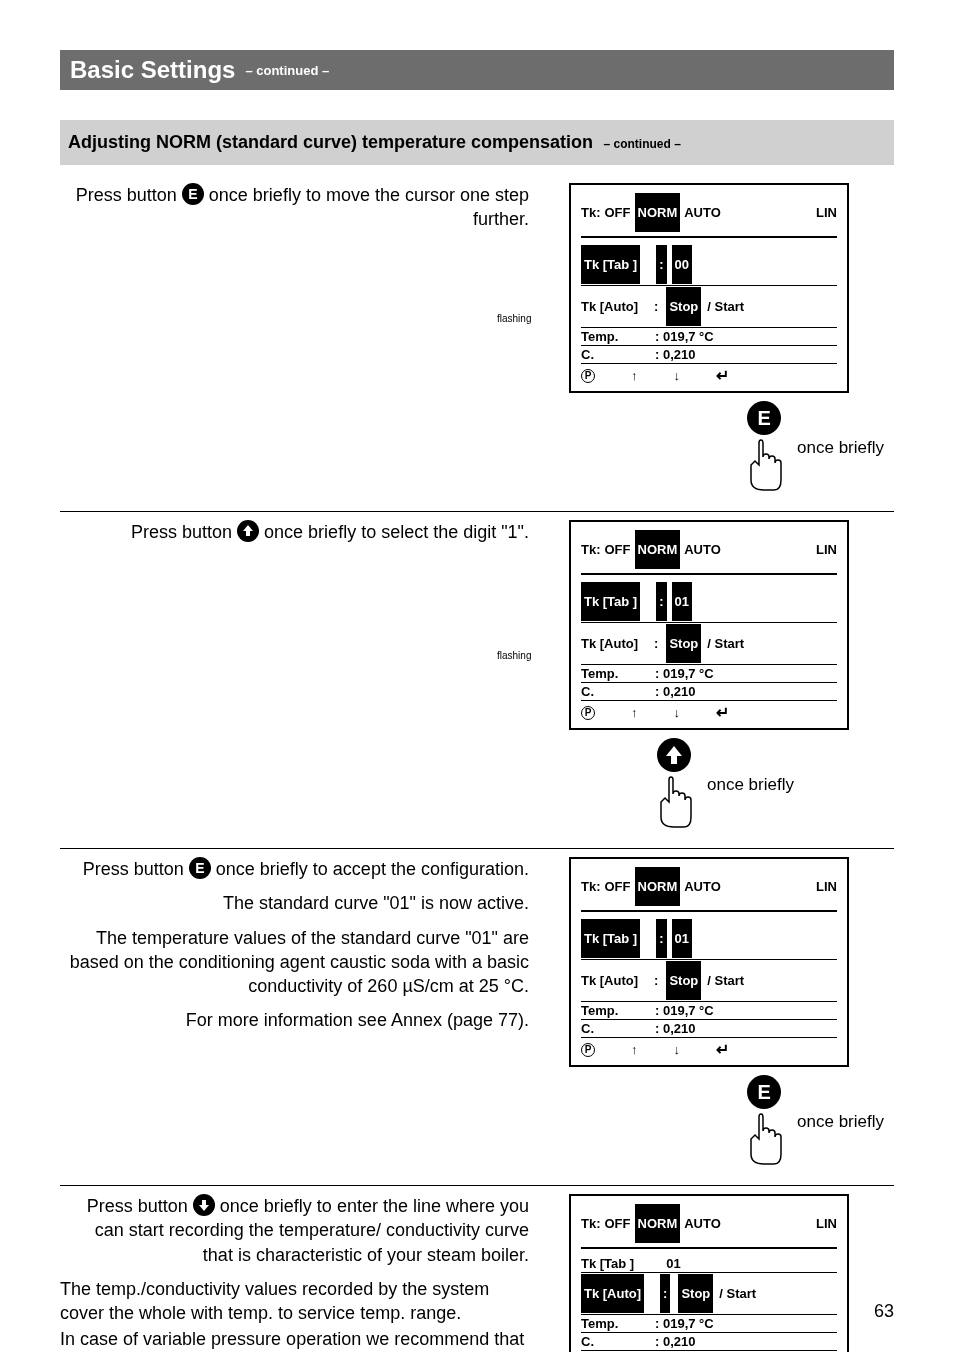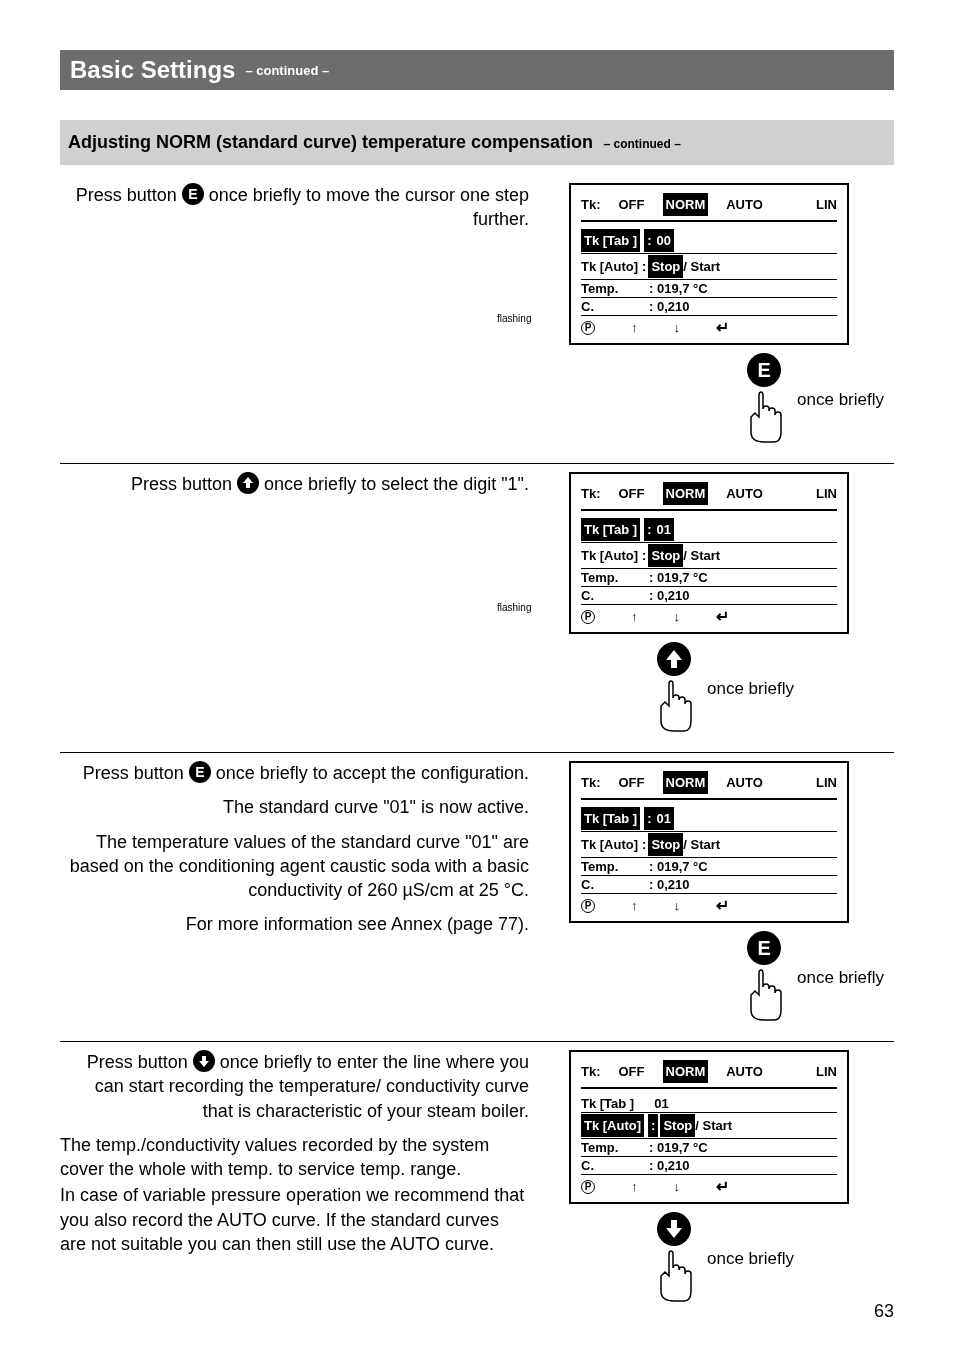--- a/index.html
+++ b/index.html
@@ -74,44 +74,45 @@
     width: 280px;
     margin-left: 20px;
     padding: 8px 10px 6px 10px;
     font-family: Arial, Helvetica, sans-serif;
     font-size: 13px;
     font-weight: bold;
     position: relative;
   }
   .lcd-top-line {
     display: flex;
-    gap: 18px;
+    gap: 4px;
     align-items: center;
     margin-bottom: 4px;
   }
   .lcd-divider {
     border-bottom: 2px solid #000;
     margin-bottom: 6px;
   }
   .lcd-row {
     border-bottom: 1.5px solid #000;
     padding: 1px 0;
     display: flex;
     align-items: center;
+    gap: 6px;
   }
   .lcd-icons {
     display: flex;
     gap: 36px;
     padding-top: 2px;
     align-items: center;
   }
   .inv {
     background: #000;
     color: #fff;
-    padding: 4px 3px;
+    padding: 12px 3px;
     display: inline-block;
   }
   .lcd-label { display:inline-block; min-width:68px; }
   .hand-group {
     display: flex;
     align-items: center;
     margin-top: 8px;
     justify-content: flex-end;
     gap: 8px;
     padding-right: 15px;

